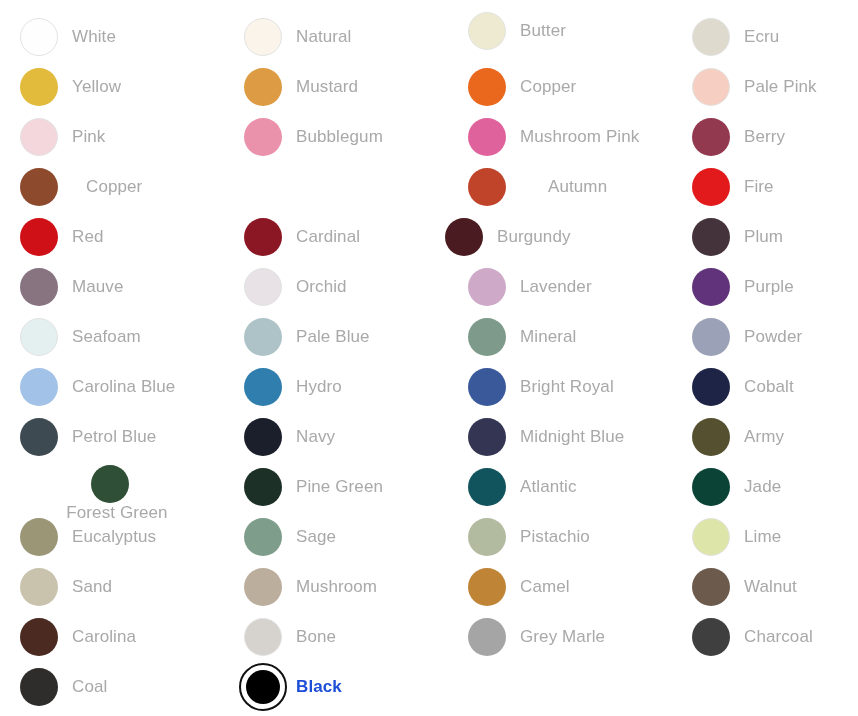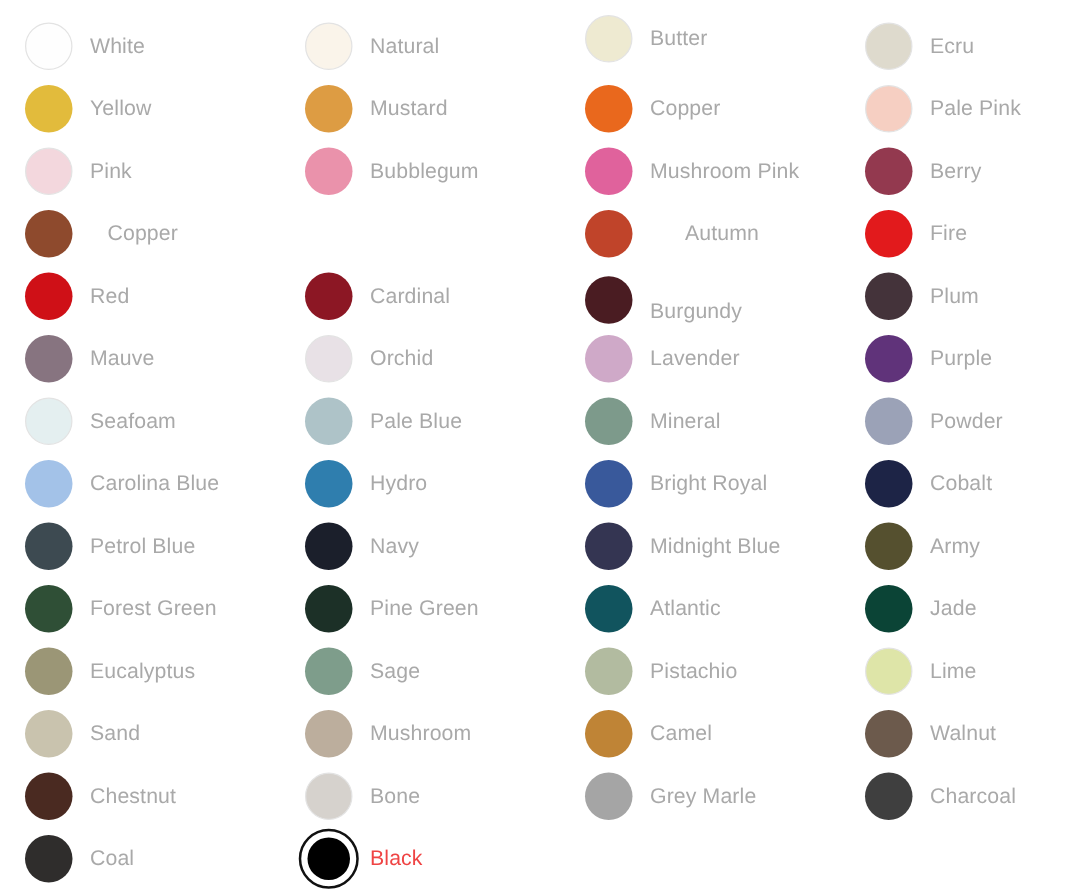--- a/index.html
+++ b/index.html
@@ -80,22 +80,22 @@
 
   .swatch-label {
     font-size: 17px;
     line-height: 20px;
     color: #a9a9a9;
     letter-spacing: 0.1px;
     white-space: nowrap;
   }
 
   .swatch-option.is-selected .swatch-label {
-    color: #ef4444;
-    font-weight: 400;
+    color: #1d4ed8;
+    font-weight: 700;
   }
 </style>
 </head>
 <body>
 
 <div id="colour-grid">
     <div class="swatch-option" role="radio" aria-checked="false" style="left: 20px; top: 15px;">
       <span class="swatch-dot-wrap">
         <span class="swatch-dot bordered" style="background: rgb(254, 254, 254);"></span>
       </span>
@@ -190,21 +190,21 @@
         <span class="swatch-dot" style="background: rgb(207, 16, 23);"></span>
       </span>
       <span class="swatch-label">Red</span>
     </div>
     <div class="swatch-option" role="radio" aria-checked="false" style="left: 244px; top: 215px;">
       <span class="swatch-dot-wrap">
         <span class="swatch-dot" style="background: rgb(140, 23, 36);"></span>
       </span>
       <span class="swatch-label">Cardinal</span>
     </div>
-    <div class="swatch-option" role="radio" aria-checked="false" style="left: 468px; top: 215px; align-items: flex-end;">
+    <div class="swatch-option" role="radio" aria-checked="false" style="left: 445px; top: 215px;">
       <span class="swatch-dot-wrap">
         <span class="swatch-dot" style="background: rgb(74, 28, 34);"></span>
       </span>
       <span class="swatch-label">Burgundy</span>
     </div>
     <div class="swatch-option" role="radio" aria-checked="false" style="left: 692px; top: 215px;">
       <span class="swatch-dot-wrap">
         <span class="swatch-dot" style="background: rgb(68, 51, 58);"></span>
       </span>
       <span class="swatch-label">Plum</span>
@@ -298,21 +298,21 @@
         <span class="swatch-dot" style="background: rgb(52, 53, 82);"></span>
       </span>
       <span class="swatch-label">Midnight Blue</span>
     </div>
     <div class="swatch-option" role="radio" aria-checked="false" style="left: 692px; top: 415px;">
       <span class="swatch-dot-wrap">
         <span class="swatch-dot" style="background: rgb(85, 80, 47);"></span>
       </span>
       <span class="swatch-label">Army</span>
     </div>
-    <div class="swatch-option" role="radio" aria-checked="false" style="left: 20px; top: 465px;">
+    <div class="swatch-option" role="radio" aria-checked="false" style="left: 8px; top: 465px; flex-direction: column;">
       <span class="swatch-dot-wrap">
         <span class="swatch-dot" style="background: rgb(47, 79, 54);"></span>
       </span>
       <span class="swatch-label">Forest Green</span>
     </div>
     <div class="swatch-option" role="radio" aria-checked="false" style="left: 244px; top: 465px;">
       <span class="swatch-dot-wrap">
         <span class="swatch-dot" style="background: rgb(28, 48, 39);"></span>
       </span>
       <span class="swatch-label">Pine Green</span>
@@ -374,21 +374,21 @@
     <div class="swatch-option" role="radio" aria-checked="false" style="left: 692px; top: 565px;">
       <span class="swatch-dot-wrap">
         <span class="swatch-dot" style="background: rgb(108, 90, 76);"></span>
       </span>
       <span class="swatch-label">Walnut</span>
     </div>
     <div class="swatch-option" role="radio" aria-checked="false" style="left: 20px; top: 615px;">
       <span class="swatch-dot-wrap">
         <span class="swatch-dot" style="background: rgb(74, 42, 33);"></span>
       </span>
-      <span class="swatch-label">Chestnut</span>
+      <span class="swatch-label">Carolina</span>
     </div>
     <div class="swatch-option" role="radio" aria-checked="false" style="left: 244px; top: 615px;">
       <span class="swatch-dot-wrap">
         <span class="swatch-dot bordered" style="background: rgb(214, 210, 205);"></span>
       </span>
       <span class="swatch-label">Bone</span>
     </div>
     <div class="swatch-option" role="radio" aria-checked="false" style="left: 468px; top: 615px;">
       <span class="swatch-dot-wrap">
         <span class="swatch-dot" style="background: rgb(165, 165, 165);"></span>

